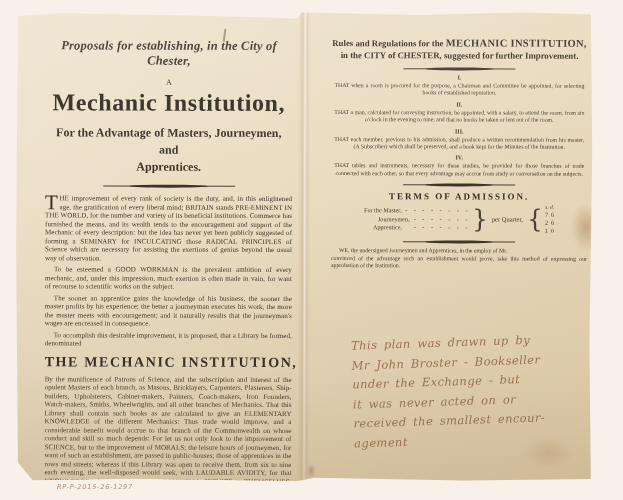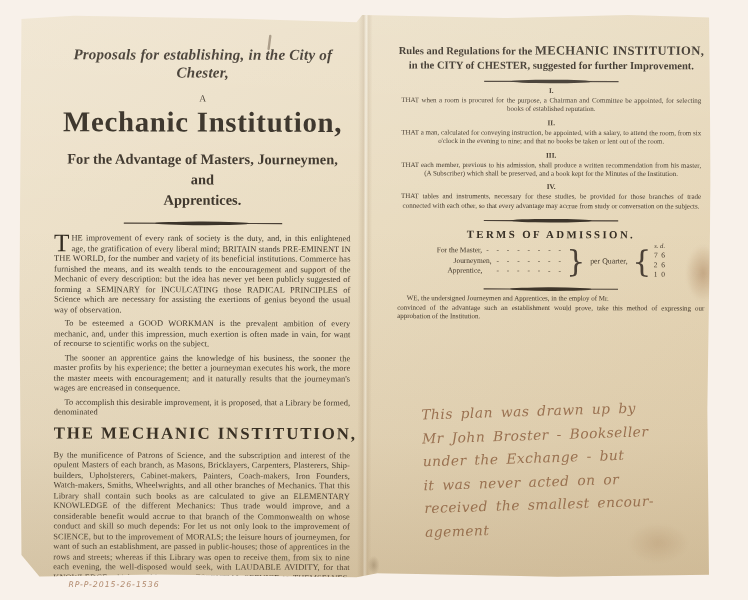--- a/index.html
+++ b/index.html
@@ -180,13 +180,13 @@
   </div>
 
   <div class="pen-mark"></div>
   <div class="stain1"></div>
   <div class="stain2"></div>
   <div class="stain3"></div>
   <div class="crease"></div>
   <div class="paper-shade"></div>
 </div>
 
-<div class="inv">RP-P-2015-26-1536</div>
+<div class="inv">RP-P-2015-26-1297</div>
 
 </body></html>

